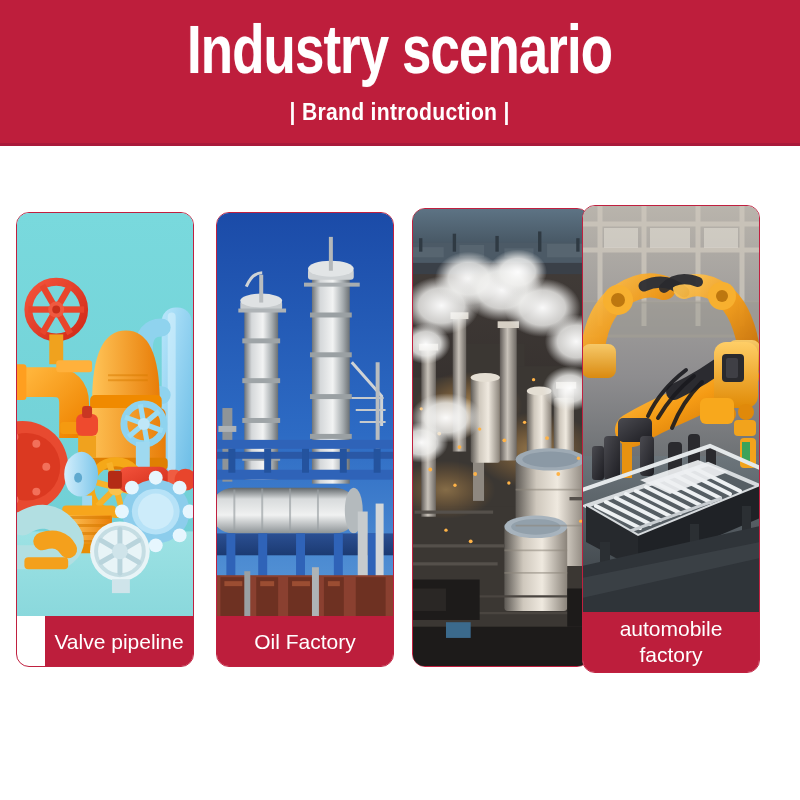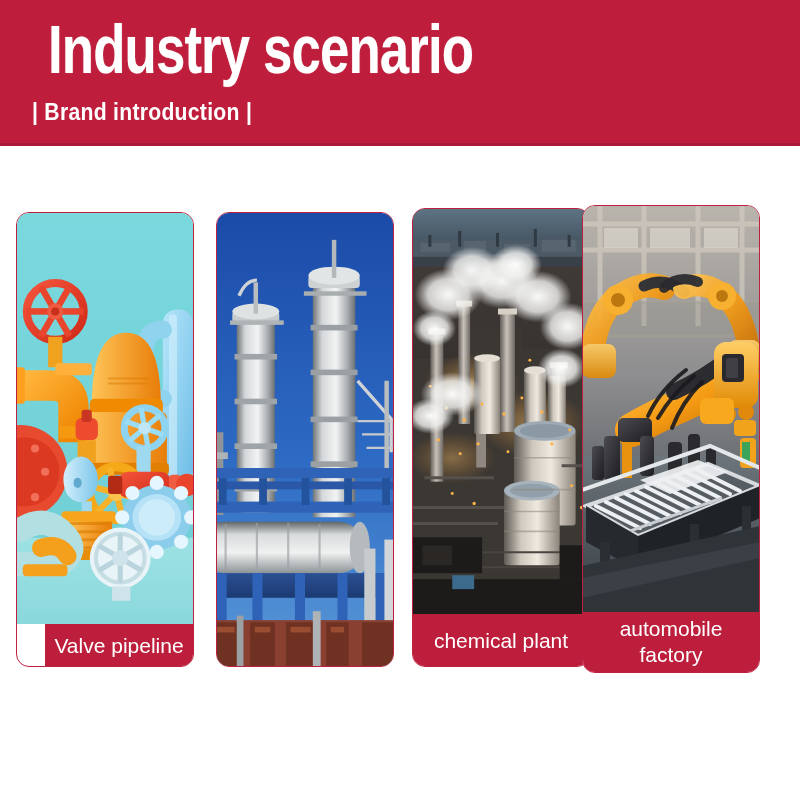--- a/index.html
+++ b/index.html
@@ -12,21 +12,21 @@
   }
 
   
   .header{
     position:absolute;left:0;top:0;width:800px;height:146px;
     background:#be1e3c;
     overflow:hidden;
   }
   .header-inner{
     position:absolute;left:0;top:0;width:800px;height:175px;
-    display:flex;flex-direction:column;justify-content:flex-start;
+    display:flex;flex-direction:column;align-items:center;justify-content:flex-start;
   }
   .title{
     margin:0;padding:0;
     color:#ffffff;
     font-family:"Liberation Sans Narrow","Liberation Sans",sans-serif;
     font-weight:bold;
     font-size:60px;
     line-height:74px;
     letter-spacing:-1px;
     transform:scaleX(0.88) scaleY(1.14);
@@ -84,21 +84,21 @@
     padding:0 6px;
     box-sizing:border-box;
   }
 
   
   #card-0{left:16px;  top:66px; width:178px; height:455px;}
   #card-1{left:216px; top:66px; width:178px; height:455px;}
   #card-2{left:412px; top:62px; width:178px; height:459px;}
   #card-3{left:582px; top:59px; width:178px; height:468px;}
 
-  #card-0 .card-label{height:42px;margin-left:28px;}
+  #card-0 .card-label{height:50px;margin-left:28px;}
   #card-1 .card-label{height:50px;}
   #card-2 .card-label{height:52px;}
   #card-3 .card-label{height:60px;line-height:26px;}
 </style>
 </head>
 <body>
 
 <div class="header">
   <div class="header-inner">
     <div class="title">Industry scenario</div>
@@ -351,20 +351,21 @@
         <g fill="#b9603e" opacity=".6">
           <rect x="8" y="370" width="18" height="5"></rect>
             <rect x="44" y="370" width="14" height="5"></rect>
           <rect x="76" y="370" width="18" height="5"></rect>
             <rect x="112" y="370" width="12" height="5"></rect>
         </g>
         <rect x="28" y="360" width="6" height="45" fill="#9aa0a3"></rect>
         <rect x="96" y="356" width="7" height="49" fill="#aeb3b6"></rect>
       </svg>
     </div>
+    <div class="card-label">Oil Factory</div>
   </div>
 
   <div class="card" id="card-2">
     <div class="card-photo">
       <svg viewBox="0 0 178 407" preserveAspectRatio="xMidYMid slice" xmlns="http://www.w3.org/2000/svg">
         <defs>
           <linearGradient id="cp-sky" x1="0" y1="0" x2="0" y2="1">
             <stop offset="0" stop-color="#5d7384"></stop>
               <stop offset="1" stop-color="#3d4a55"></stop>
           </linearGradient>
@@ -502,21 +503,20 @@
           <ellipse cx="126" cy="88" rx="34" ry="26" fill="url(#cp-smoke)"></ellipse>
           <ellipse cx="156" cy="118" rx="28" ry="24" fill="url(#cp-smoke)"></ellipse>
           <ellipse cx="150" cy="160" rx="24" ry="20" fill="url(#cp-smoke)"></ellipse>
           <ellipse cx="22" cy="120" rx="22" ry="18" fill="url(#cp-smoke)"></ellipse>
           <ellipse cx="40" cy="186" rx="32" ry="22" fill="url(#cp-smoke)"></ellipse>
           <ellipse cx="18" cy="208" rx="24" ry="18" fill="url(#cp-smoke)"></ellipse>
           <ellipse cx="104" cy="56" rx="26" ry="20" fill="url(#cp-smoke)"></ellipse>
         </g>
       </svg>
     </div>
-    <div class="card-label">chemical plant</div>
   </div>
 
   <div class="card" id="card-3">
     <div class="card-photo">
       <svg viewBox="0 0 178 406" preserveAspectRatio="xMidYMid slice" xmlns="http://www.w3.org/2000/svg">
         <defs>
           <linearGradient id="af-bg" x1="0" y1="0" x2="0" y2="1">
             <stop offset="0" stop-color="#b9b4ac"></stop>
               <stop offset="0.42" stop-color="#8e8d8f"></stop>
             <stop offset="0.72" stop-color="#5d6367"></stop>

